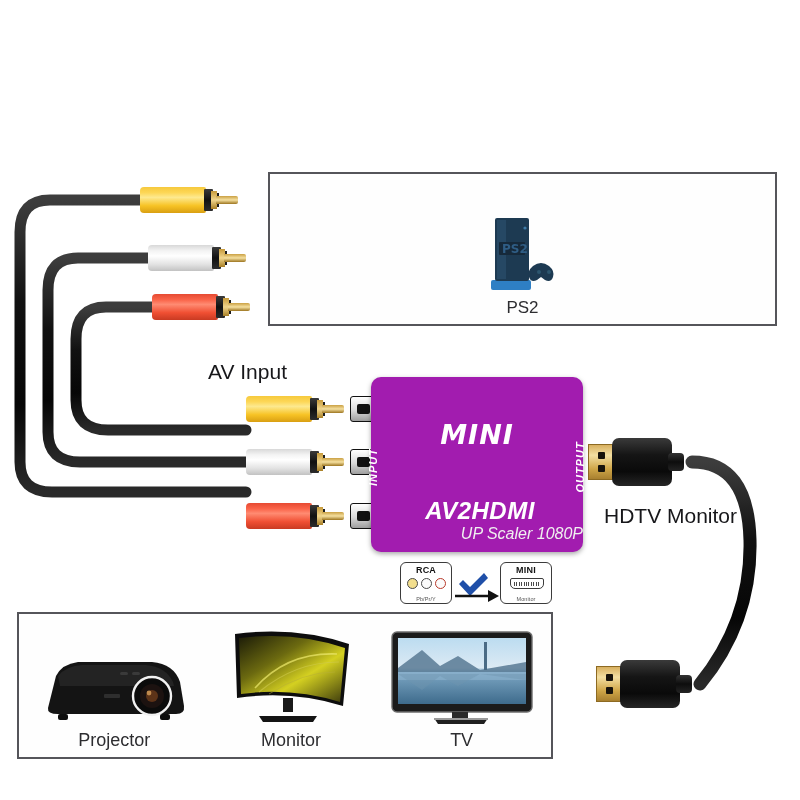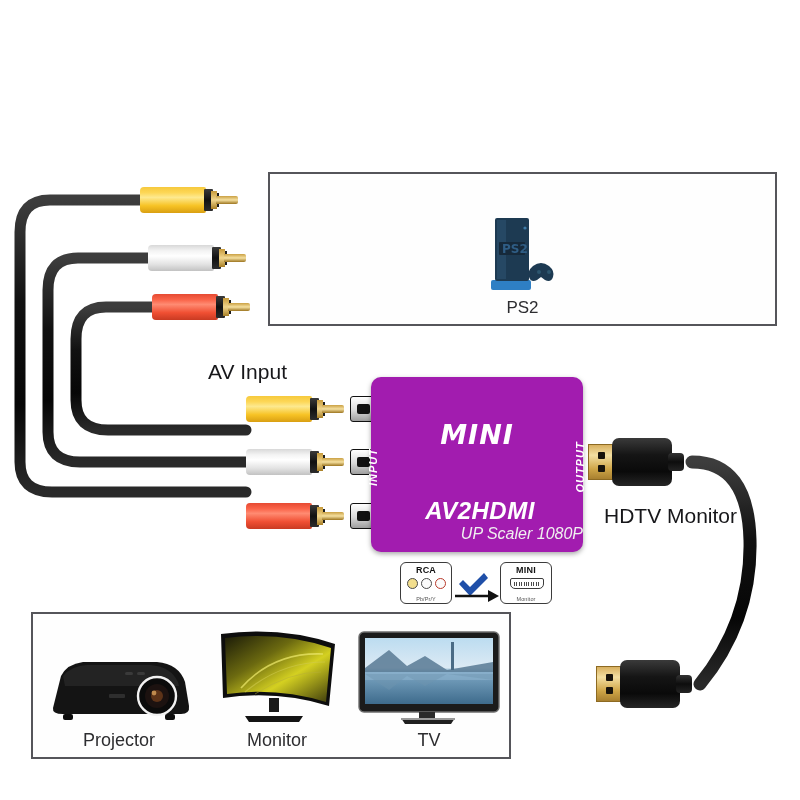--- a/index.html
+++ b/index.html
@@ -34,21 +34,21 @@
   }
 
   
   .device-panel {
     position: absolute;
     border: 2px solid #55555a;
     background: #fefefe;
     box-sizing: border-box;
   }
   #top-panel  { left: 268px; top: 172px; width: 509px; height: 154px; }
-  #bottom-panel { left: 31px; top: 612px; width: 480px; height: 147px; }
+  #bottom-panel { left: 17px; top: 612px; width: 536px; height: 147px; }
 
   .panel-row {
     position: absolute;
     left: 0; top: 0; right: 0; bottom: 0;
     display: flex;
     align-items: flex-end;
     justify-content: space-around;
   }
   .device-cell {
     display: flex;

